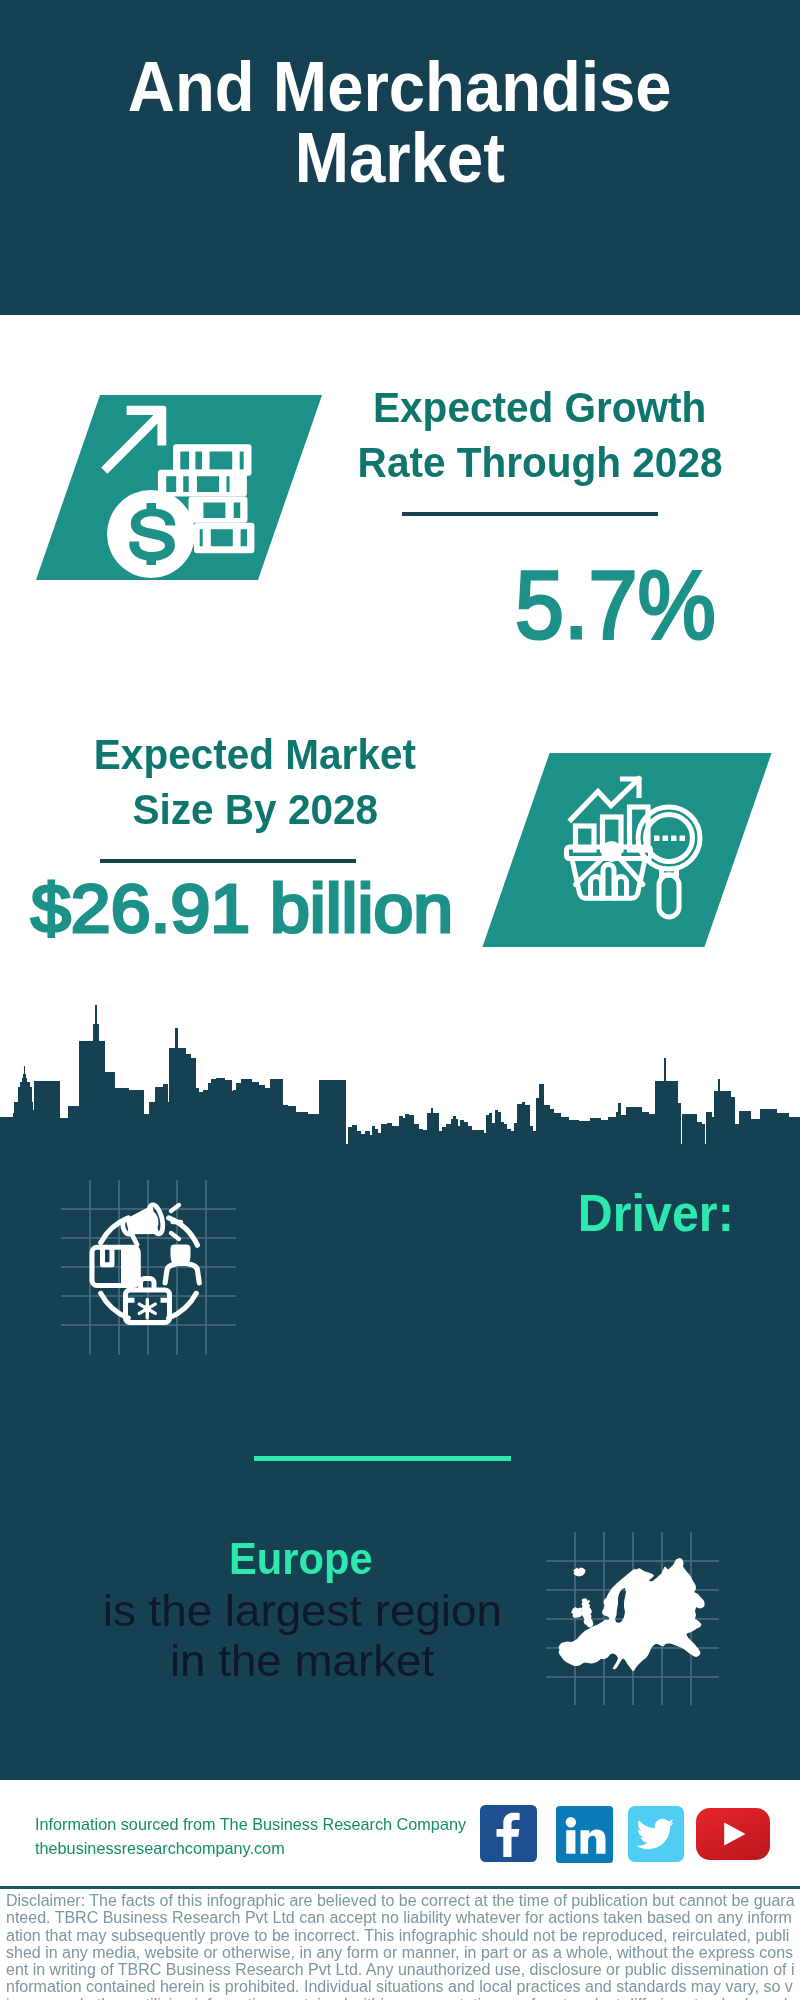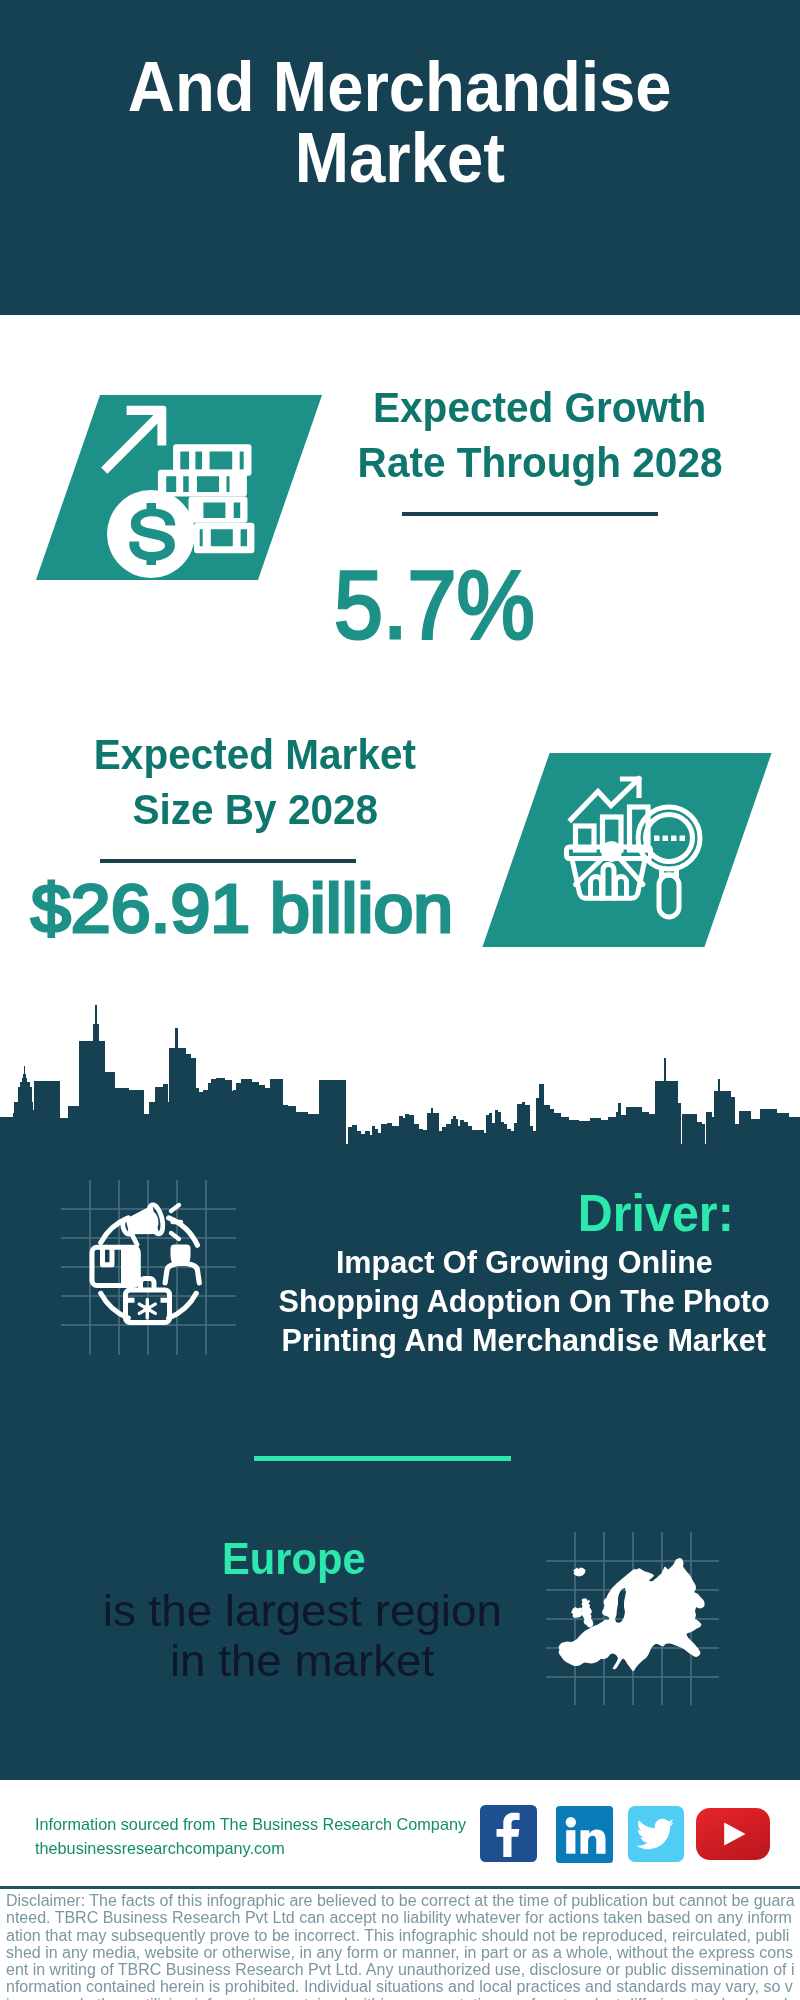--- a/index.html
+++ b/index.html
@@ -12,21 +12,21 @@
              font-size:70px;font-weight:bold;line-height:70.5px;}
   .hdr-title > div > span{display:inline-block;transform:scaleX(0.932);}
 
   .par{position:absolute;background:#1d9188;transform:skewX(-19.1deg);}
   .icon-abs{position:absolute;}
 
   .stat-title{position:absolute;color:#0f766e;font-weight:bold;line-height:55px;text-align:center;
               font-size:42px;}
   .stat-title > span{display:inline-block;transform:scaleX(0.965);}
   .rule{position:absolute;background:#18424f;height:4px;}
-  .stat-val{position:absolute;color:#1d9188;text-align:left;white-space:nowrap;}
+  .stat-val{position:absolute;color:#1d9188;text-align:right;white-space:nowrap;}
   .stat-val > span{display:inline-block;transform-origin:center;}
   .stat-val.val-pct{font-size:96px;line-height:96px;-webkit-text-stroke:3.2px #1d9188;}
   .stat-val.val-pct > span{transform:scaleX(0.917);}
   .stat-val.val-money{font-size:69px;line-height:73px;-webkit-text-stroke:3.2px #1d9188;}
   .stat-val.val-money > span{transform:scaleX(1.038);transform-origin:left;}
 
   .band{position:absolute;left:0;width:800px;background:#164152;}
 
   .driver-label{position:absolute;color:#2ce8ac;font-weight:bold;font-size:52px;text-align:right;line-height:44px;}
   .driver-body{position:absolute;color:#fff;font-weight:bold;font-size:32px;line-height:39px;text-align:center;}
@@ -303,25 +303,20 @@
       <path d="M 79.5 110 v-7.5 a4 4 0 0 1 4 -4 h5.5 a4 4 0 0 1 4 4 v7.5"></path>
       <path d="M 64.5 120.3 h9 M 99.5 120.3 h9"></path>
     </g>
     <g fill="none" stroke="#fff" stroke-width="3.4" stroke-linecap="round">
       <path d="M86.3 119.5 v18.5 M 78.3 124.1 l16 9.3 M 94.3 124.1 l-16 9.3"></path>
     </g>
     <circle cx="86.3" cy="128.7" r="2.3" fill="none" stroke="#fff" stroke-width="2.8"></circle>
   </svg>
 
   <div class="driver-label" style="left:300px;top:1191px;width:440px;"><span>Driver:</span></div>
-  <div class="driver-body" style="left:259px;top:1243px;width:530px;">
-    <div><span>Impact Of Growing Online</span></div>
-    <div><span>Shopping Adoption On The Photo</span></div>
-    <div><span>Printing And Merchandise Market</span></div>
-  </div>
   <div class="green-rule" style="left:254px;top:1456px;width:257px;"></div>
 
   <svg class="icon-abs" width="173" height="173" viewBox="0 0 173 173" style="left:546px;top:1532px;">
     <g stroke="#4a7080" stroke-width="1.6">
       <line x1="29" y1="0" x2="29" y2="173"></line>
         <line x1="58" y1="0" x2="58" y2="173"></line>
       <line x1="87" y1="0" x2="87" y2="173"></line>
         <line x1="116" y1="0" x2="116" y2="173"></line>
       <line x1="145" y1="0" x2="145" y2="173"></line>
       <line x1="0" y1="29" x2="173" y2="29"></line>
@@ -331,21 +326,21 @@
       <line x1="0" y1="145" x2="173" y2="145"></line>
     </g>
     <g fill="#fff" fill-rule="evenodd">
       <path d="M28.5 37.5 l2.5 -2 1.5 1.5 2 -1.5 2.5 0.5 2.5 2 -0.5 3 -2.5 2.5 -3.5 1 -3.5 -1 -2 -2 1 -2 -1.5 -1 z"></path>
       <path d="M27 76.5 l2.5 -1.5 2 1.5 2.5 -1 2 1.5 -0.5 3 1 2 -1.5 2.5 -3 1 -3.5 0.5 -2 -1.5 0.5 -2.5 -2 -1.5 z"></path>
       <path d="M40.5 66.5 l1 2.5 1.5 -1.5 1 2 -1.5 2 1.5 1.5 -0.5 2.5 1.5 1.5 1 3 -1.5 2 1 2 -0.5 2.5 1.5 2 1 3.5 -1 2 -2 1.5 -2.5 -0.5 -1.5 -2 -2 -1 -1 -2.5 1 -2.5 -2 -3 -1.5 -3 1 -2 -1 -2.5 1.5 -2 -1 -2.5 1 -2 -1 -2 1.5 -1.5 z"></path>
       <path d="M 60.5 65.5 L 62 62 L 64 59 L 66 56 L 68.5 53.5 L 71 51 L 74 48.5 L 77 46 L 80 43.5 L 83 41 L 86 38.5 L 88.5 37 L 91 37.5 L 93 36 L 95.5 37.5 L 98 39 L 101 40 L 104 41 L 106.5 42 L 108 43.5 L 106.5 45.5 L 104.5 47 L 103 48.5 L 105 49.5 L 107.5 48.5 L 109 47 L 111 45.5 L 112.5 44 L 114 42.5 L 115.5 41.5 L 116.5 39 L 117.5 37 L 118 35.5 L 119 34.5 L 120.5 36 L 122 37.5 L 123.5 36.5 L 125 35 L 126.5 33.5 L 128 31.5 L 129 29 L 130 27.5 L 132 26.5 L 134 26 L 136 27 L 137 29 L 137.5 31.5 L 137 34 L 138 36 L 139.5 38 L 141.5 40.5 L 143.5 42.5 L 145 45 L 146.5 48 L 148 50.5 L 149.5 53 L 150 55.5 L 149.5 58 L 148 60 L 150 61 L 152 62 L 153.5 64 L 155 65.5 L 156.5 67 L 158 69 L 158.5 71 L 158.5 73.5 L 157.5 75 L 156 76 L 154 76.5 L 152 76 L 150.5 75 L 149.5 77 L 149 79 L 149.5 81 L 150 83 L 149.5 85 L 149 87 L 151 88 L 153 89.5 L 154.5 91 L 155.5 93 L 154 95 L 152 96 L 150 97 L 148 98.5 L 146 99.5 L 144 100.5 L 142 101 L 140.5 102 L 141 104 L 142.5 106 L 144.5 108 L 146.5 110 L 148.5 112 L 150.5 114.5 L 152.5 117 L 154 119.5 L 154.5 121.5 L 153 123.5 L 150.5 125 L 148 124.5 L 146 123 L 143.5 121.5 L 141 119.5 L 138.5 117.5 L 136 116 L 133.5 115 L 131 114 L 128.5 113 L 126 112 L 123.5 111.5 L 121 111.5 L 119 112.5 L 117.5 114.5 L 115.5 114 L 113.5 113 L 111.5 112 L 109.5 112 L 108 113 L 106.5 114.5 L 105 116.5 L 104 119 L 103 121.5 L 101.5 124 L 100 126 L 98 127.5 L 96 129 L 94 131 L 92 133 L 90 135.5 L 88.5 138 L 87 139.5 L 85.5 137.5 L 84 135.5 L 82.5 133.5 L 81 131.5 L 80 129.5 L 78.5 127.5 L 77 126.5 L 75.5 128 L 74 130.5 L 72.5 133 L 70.5 136 L 68.5 137.5 L 66.5 136.5 L 68 134 L 69.5 131.5 L 71 129 L 72 126 L 70.5 123.5 L 68.5 122 L 66.5 121.5 L 64.5 122 L 63 124 L 61 126 L 58 127 L 55 127 L 53 128.5 L 51 130 L 48 131 L 45 131.5 L 42 131 L 39 130.5 L 36.5 131.5 L 34.5 133 L 31.5 134 L 28.5 134 L 26 133 L 23 131.5 L 20 130 L 17.5 128 L 15.5 125 L 13.5 122.5 L 12.5 120 L 13.5 117.5 L 12.5 115.5 L 13.5 113 L 15.5 111 L 18.5 110 L 21.5 109.5 L 24.5 110 L 27 109.5 L 29.5 108 L 31.5 106.5 L 33 104.5 L 35 102.5 L 37 100.5 L 39.5 98.5 L 42.5 97 L 45.5 95 L 49 93.5 L 52 92.5 L 54 91 L 56 90 L 58 88.5 L 60 87.5 L 62 88 L 63.5 87 L 62.5 85 L 60 84 L 57.5 83 L 56 81 L 56.5 78.5 L 58 76 L 58.5 73 L 57.5 70.5 L 58 68 Z M 76 57 L 79 56 L 80 60 L 79 65 L 78 70 L 78 75 L 79 80 L 78 85 L 76 89 L 73 91 L 70 90 L 69 87 L 70.5 83 L 71 77 L 72 72 L 72 66 L 73 62 L 74.5 59 Z"></path>
     </g>
   </svg>
 
-  <div class="region-name" style="left:94px;top:1537px;width:400px;"><span>Europe</span></div>
+  <div class="region-name" style="left:101px;top:1537px;width:400px;"><span>Europe</span></div>
   <div class="region-sub" style="left:102px;top:1586px;width:400px;">
     <div><span>is the largest region</span></div>
     <div><span>in the market</span></div>
   </div>
 
   <div class="src-text" style="left:35px;top:1813px;width:450px;">
     <div><span>Information sourced from The Business Research Company</span></div>
     <div><span>thebusinessresearchcompany.com</span></div>
   </div>
 

